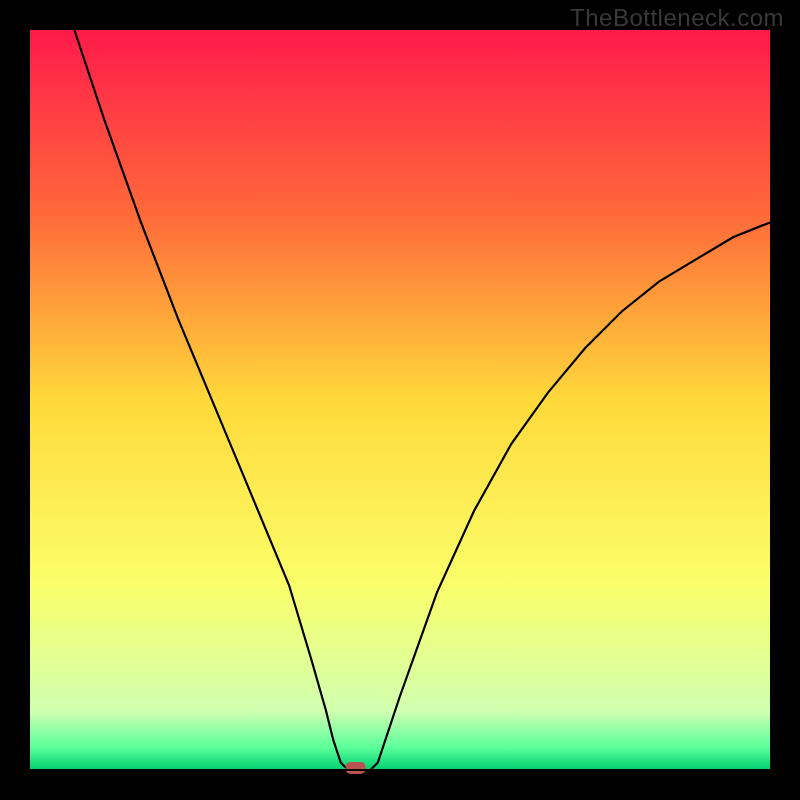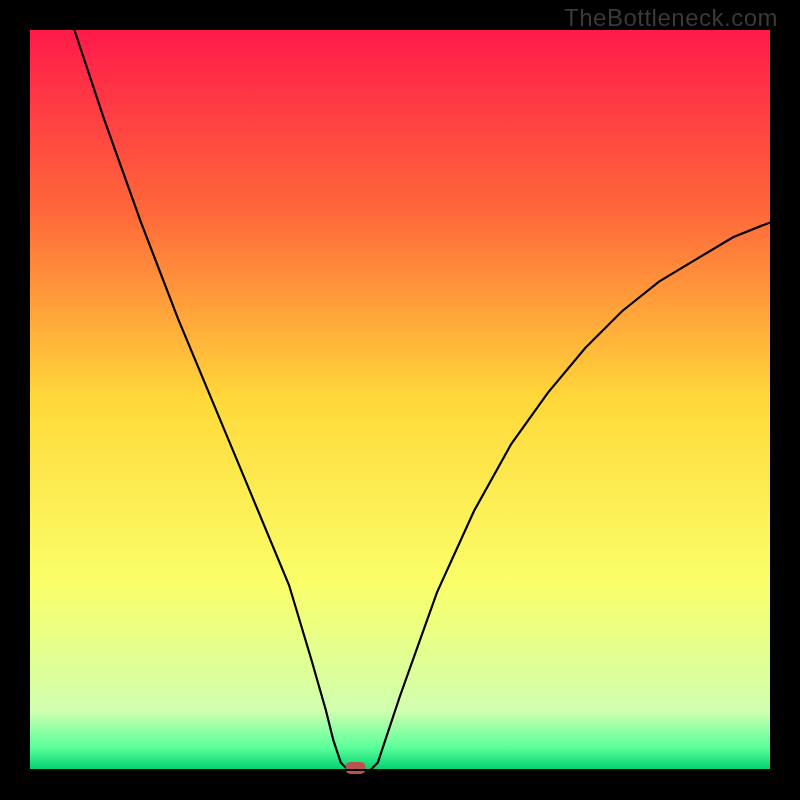--- a/index.html
+++ b/index.html
@@ -12,21 +12,21 @@
   }
   .chart-container {
     position: relative;
     width: 800px;
     height: 800px;
     background: #000;
   }
   .watermark {
     position: absolute;
     top: 4px;
-    right: 22px;
+    right: 16px;
     color: #3a3a3a;
     font-size: 24px;
     font-weight: 500;
     letter-spacing: 0.5px;
     z-index: 10;
   }
   svg {
     display: block;
   }
 </style>

